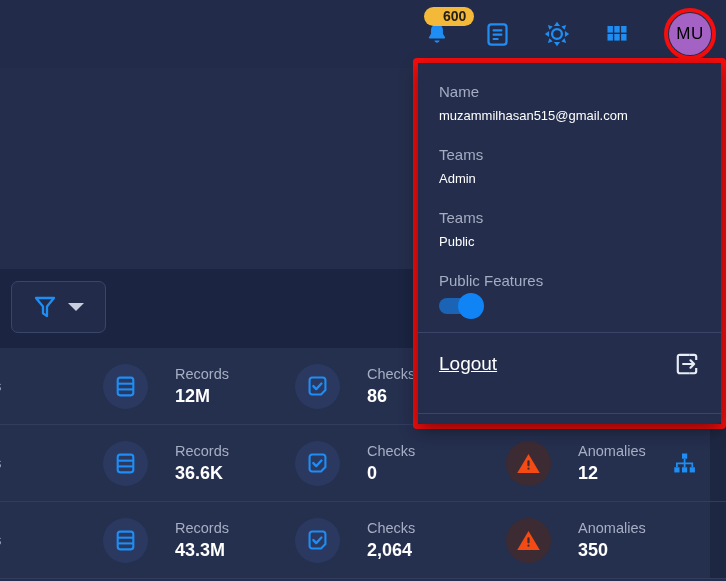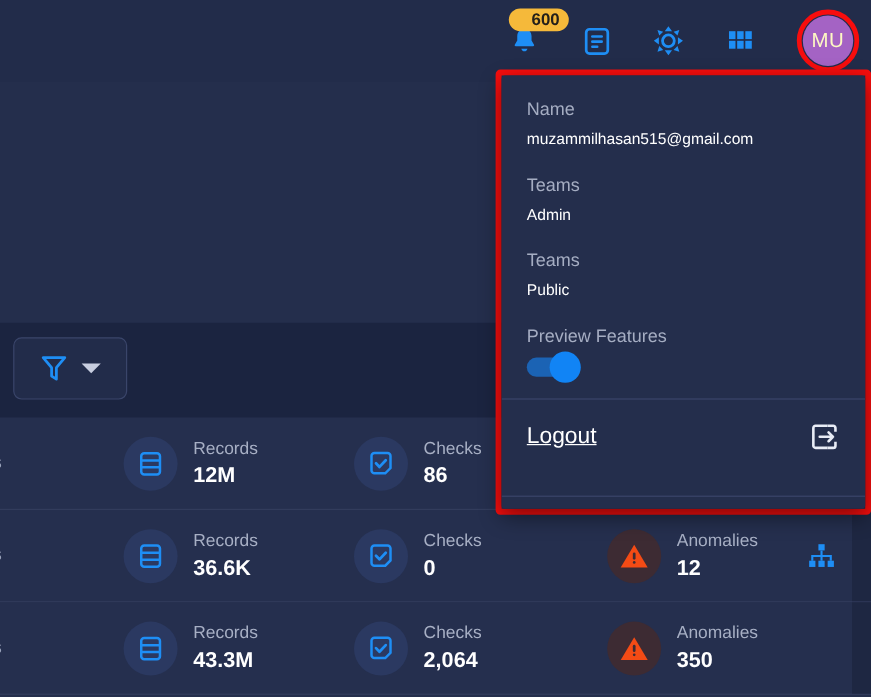--- a/index.html
+++ b/index.html
@@ -36,21 +36,21 @@
     display: flex; align-items: center; justify-content: center;
     margin-left: 4px;
   }
   .avatar-ring {
     position: absolute; left: 0; top: 0; width: 52px; height: 52px;
     border-radius: 50%; border: 4px solid #f70d0d; box-sizing: border-box;
   }
   .avatar {
     width: 42px; height: 42px; border-radius: 50%;
     background: #a463c4;
-    color: #fef9c3; font-size: 17px; letter-spacing: .5px;
+    color: #000000; font-size: 17px; letter-spacing: .5px;
     display: flex; align-items: center; justify-content: center;
   }
 
   
   .page-body { position: absolute; left: 0; top: 68px; width: 726px; height: 513px; }
   .content-area {
     position: absolute; left: 0; top: 0; width: 726px; height: 201px;
     background: #242e4c;
   }
   .filterbar {
@@ -75,21 +75,21 @@
   .row {
     position: relative; height: 77px;
     background: #252f4e;
     border-bottom: 1px solid #323c5c;
     display: flex; align-items: center;
   }
   .row-name {
     position: absolute; left: -6px; top: 29px;
     color: #9aa3bb; font-size: 15px; white-space: nowrap; overflow: hidden;
   }
-  .metric { position: absolute; display: flex; align-items: center; gap: 13px; }
+  .metric { position: absolute; display: flex; align-items: center; gap: 27px; }
   .m-records  { left: 103px; }
   .m-checks   { left: 295px; }
   .m-anom     { left: 506px; }
   .m-icon {
     width: 45px; height: 45px; border-radius: 50%;
     background: #2b3961;
     display: flex; align-items: center; justify-content: center; flex: none;
   }
   .m-icon.warn { background: #3d2b33; }
   .m-text { display: flex; flex-direction: column; gap: 3px; }
@@ -354,21 +354,21 @@
         <div class="f-label">Teams</div>
         <div class="f-value">Admin</div>
       </div>
 
       <div class="field">
         <div class="f-label">Teams</div>
         <div class="f-value">Public</div>
       </div>
 
       <div class="field">
-        <div class="f-label">Preview Features</div>
+        <div class="f-label">Public Features</div>
         <div class="toggle">
           <span class="knob"></span>
         </div>
       </div>
 
     </div>
 
     <div class="menu-divider"></div>
 
     <div class="logout-row">

